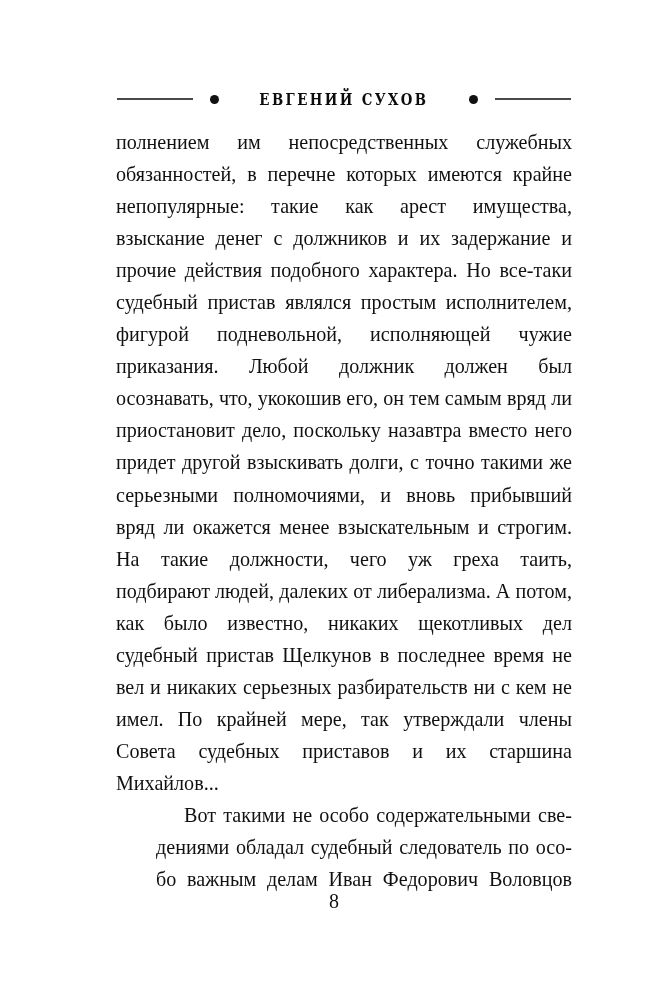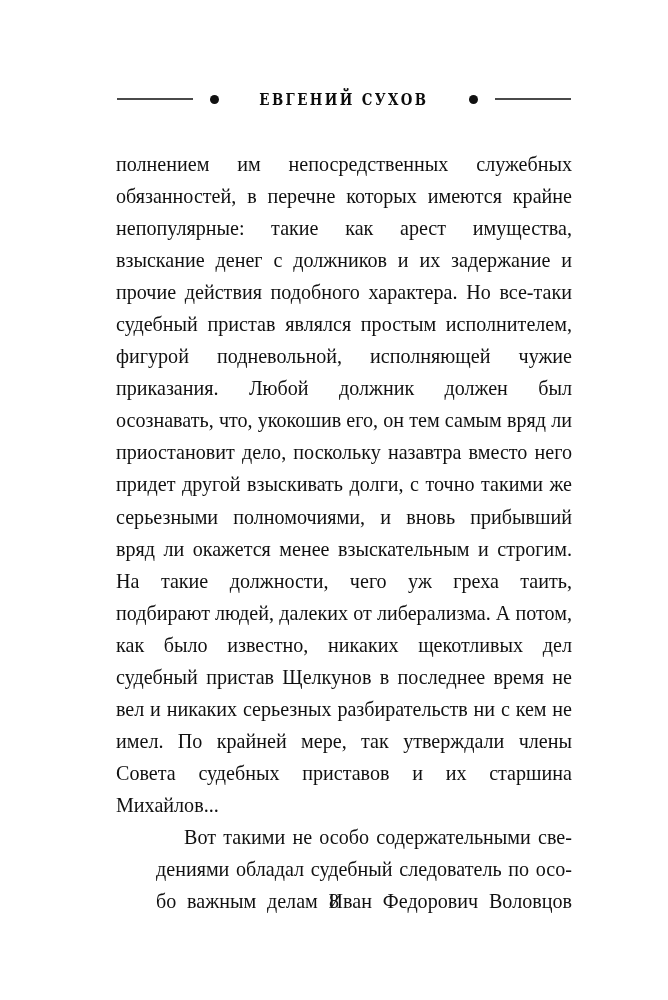--- a/index.html
+++ b/index.html
@@ -62,21 +62,21 @@
     color: #0c0c0c;
     white-space: nowrap;
     transform: scaleX(0.92) scaleY(1.15);
     transform-origin: center;
   }
 
   
   .body-text {
     position: absolute;
     left: 116px;
-    top: 148px;
+    top: 126px;
     width: 456px;
   }
   .para {
     margin: 0;
     font-size: 20.1px;
     line-height: 32.05px;
     text-align: justify;
     text-align-last: left;
     letter-spacing: 0px;
     word-spacing: 0px;

